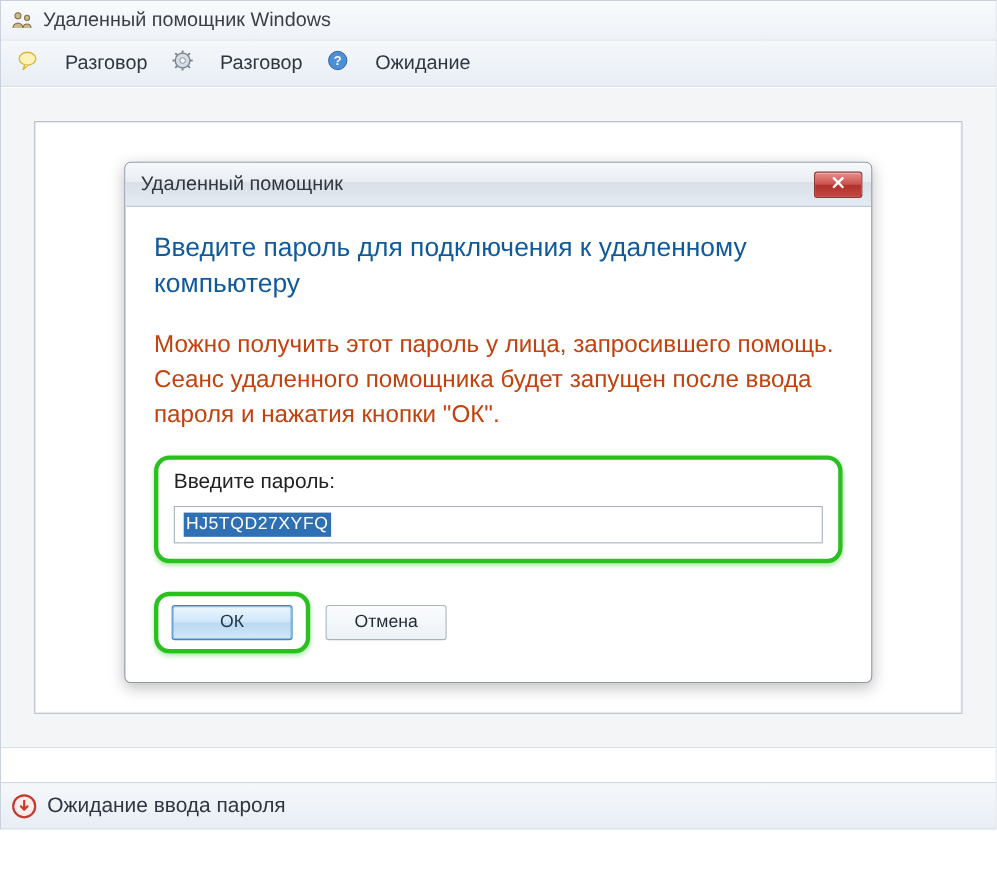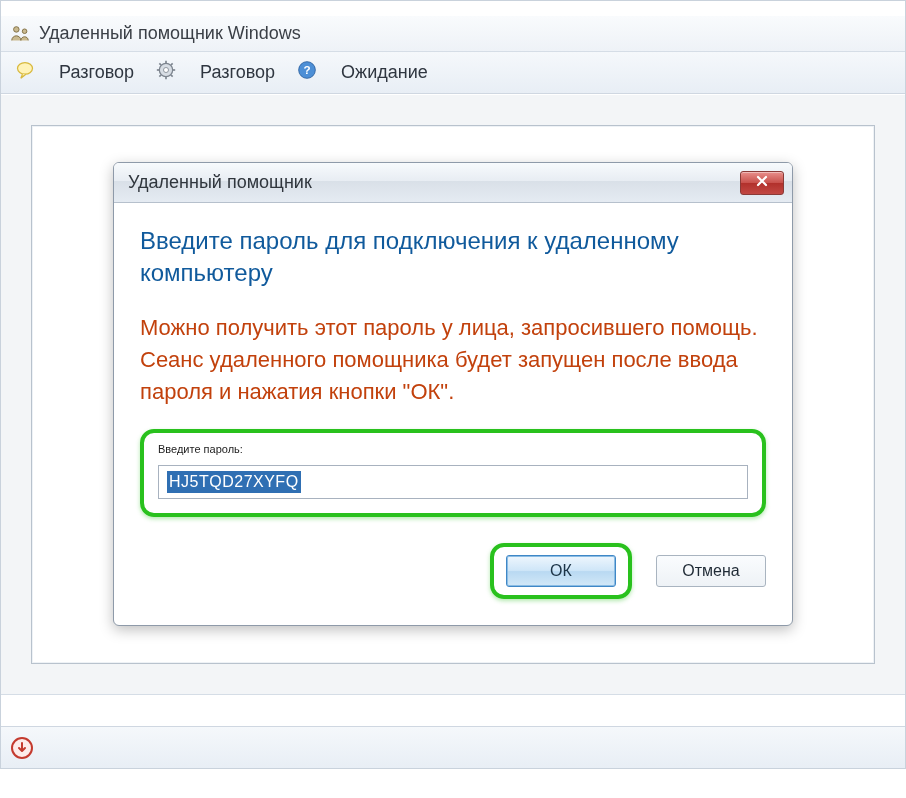--- a/index.html
+++ b/index.html
@@ -18,21 +18,20 @@
   }
   .title-bar {
     height: 36px;
     display: flex;
     align-items: center;
     padding: 0 8px;
     background: linear-gradient(#f9fbfd, #eef2f7);
     border-bottom: 1px solid #d5dde6;
     font-size: 18px;
     color: #3a3f46;
-    margin-top: 15px;
   }
   .title-icon {
     width: 22px; height: 22px;
     margin-right: 8px;
   }
   .toolbar {
     height: 42px;
     display: flex;
     align-items: center;
     padding: 0 6px;
@@ -115,21 +114,21 @@
     margin: 0 0 22px 0;
   }
   .field-block {
     border: 4px solid #29c11d;
     border-radius: 14px;
     padding: 10px 14px 14px 14px;
     margin-bottom: 26px;
     box-shadow: 0 2px 4px rgba(41,193,29,.35);
   }
   .field-label {
-    font-size: 11px;
+    font-size: 19px;
     margin-bottom: 10px;
   }
   .pw-input {
     width: 100%;
     height: 34px;
     border: 1px solid #a8b2bf;
     padding: 4px 8px;
     font-size: 16px;
     font-family: inherit;
     color: #fff;
@@ -143,22 +142,21 @@
     transform: translateY(-50%);
     background: #2f6fb3;
     color: #fff;
     font-size: 16px;
     padding: 2px 2px;
     letter-spacing: 0.5px;
     pointer-events: none;
   }
   .button-row {
     display: flex;
-    justify-content: flex-end;
-    gap: 24px;
+    gap: 14px;
     align-items: center;
   }
   .ok-wrap {
     border: 4px solid #29c11d;
     border-radius: 14px;
     padding: 8px 12px;
     box-shadow: 0 2px 4px rgba(41,193,29,.35);
   }
   .btn {
     min-width: 110px;
@@ -302,15 +300,16 @@
   </div>
 
   <div class="status-gap"></div>
 
   <div class="status-bar">
     <span class="dl-icon">
       <svg width="12" height="12" viewBox="0 0 12 12">
         <path d="M6 1 V8 M3 6 L6 9 L9 6" stroke="#c43a2e" stroke-width="2" fill="none" stroke-linecap="round" stroke-linejoin="round"></path>
       </svg>
     </span>
+    <span>Ожидание ввода пароля</span>
   </div>
 
 </div>
 
 </body></html>

